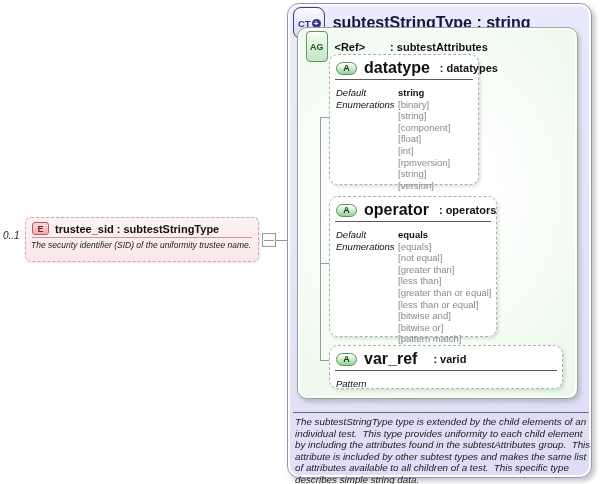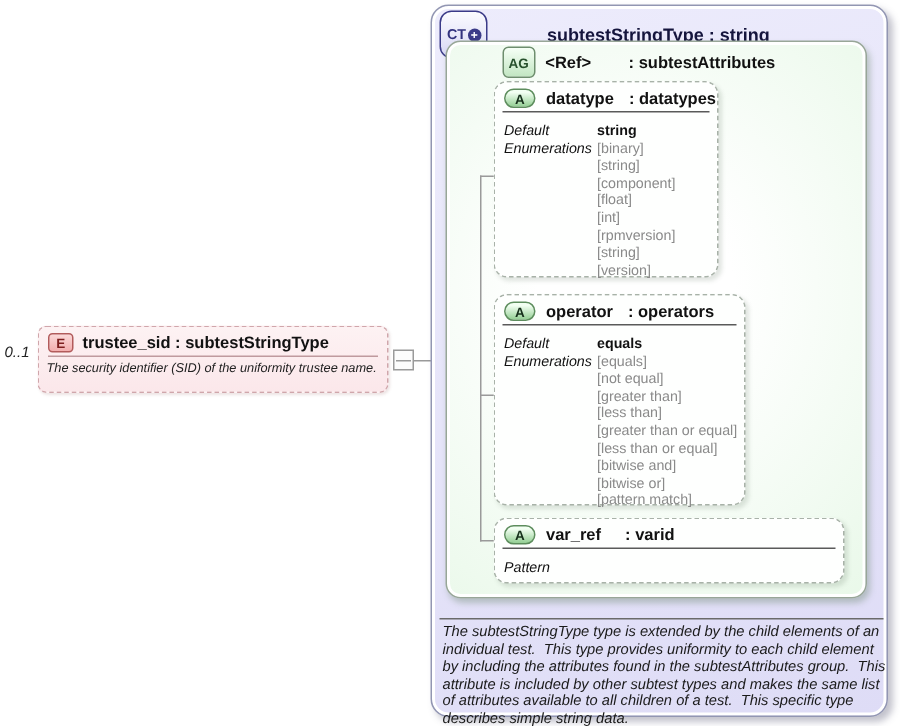--- a/index.html
+++ b/index.html
@@ -50,35 +50,35 @@
     display:flex; align-items:center; height:32px; padding:0 3px 0 4px;
     border:1px solid #3b3b88; border-radius:8px;
     background:linear-gradient(#fbfbff,#d7d7f4);
     color:#32327e; font-weight:bold; font-size:9.5px;
   }
   .ct-plus {
     width:9px; height:9px; margin-left:1px; border-radius:50%;
     background:#3b3b88; color:#fff; font-size:8px; line-height:9px;
     text-align:center; font-weight:bold;
   }
-  .ct-title { font-weight:bold; font-size:12px; color:#15153d; white-space:nowrap;margin-left:32px; }
+  .ct-title { font-weight:bold; font-size:16px; color:#15153d; white-space:nowrap; }
 
   
   .ag-box {
     left:297px; top:27px; width:281px; height:372px;
     border:1px solid #98a698; border-radius:10px;
     background:radial-gradient(ellipse 130% 110% at 45% 45%, #ffffff 18%, #eefaee 55%, #d8f2d8 100%);
     box-shadow:2px 3px 4px rgba(90,120,90,0.35), inset 0 0 0 2px #ffffff;
   }
   .ag-header { left:306px; top:31px; display:flex; align-items:center; gap:7px; }
   .ag-badge {
-    height:21px; padding:0 3px; display:flex; align-items:center;
+    height:31px; padding:0 3px; display:flex; align-items:center;
     border:1px solid #6e8e6e; border-radius:4px;
     background:linear-gradient(#f6fff6,#c2e6c2);
-    color:#27502c; font-weight:bold; font-size:9px;margin-left:29px;
+    color:#27502c; font-weight:bold; font-size:9px;
   }
   .ag-name { font-weight:bold; font-size:11px; color:#111; }
   .ag-type { font-weight:bold; font-size:11px; color:#111; margin-left:18px; }
 
   
   .tree { background:#9a9a9a; }
 
   
   .attr-box {
     border:1px dashed #a8b2a8; border-radius:9px; background:#fefffe;
@@ -88,21 +88,21 @@
   .attr-operator { left:329px; top:196px; width:168px; height:141px; }
   .attr-varref   { left:329px; top:345px; width:234px; height:44px; }
   .attr-header { display:flex; align-items:center; gap:7px; padding:4px 6px 2px 6px; }
   .a-badge {
     width:21px; height:13px; flex:0 0 auto;
     border:1px solid #5d8d5d; border-radius:7px;
     background:linear-gradient(#f2fff2 15%,#94cf94);
     color:#16301b; font-weight:bold; font-size:9px;
     display:flex; align-items:center; justify-content:center;
   }
-  .attr-name { font-weight:bold; font-size:11px; color:#111; white-space:nowrap; }
+  .attr-name { font-weight:bold; font-size:16px; color:#111; white-space:nowrap; }
   .attr-type { font-weight:bold; font-size:11px; color:#111; margin-left:3px; white-space:nowrap; }
   .attr-type.gap { margin-left:9px; }
   .attr-sep { border-top:1px solid #5a5a5a; margin:0 5px 1px 5px; }
   .attr-body {
     padding:6px 6px; display:grid; grid-template-columns:62px 1fr;
     font-size:9.5px; line-height:11.6px;
   }
   .attr-body.narrow { grid-template-columns:44px 1fr; }
   .prop-label { font-style:italic; color:#111; white-space:nowrap; }
   .prop-bold { font-weight:bold; color:#111; white-space:nowrap; }

